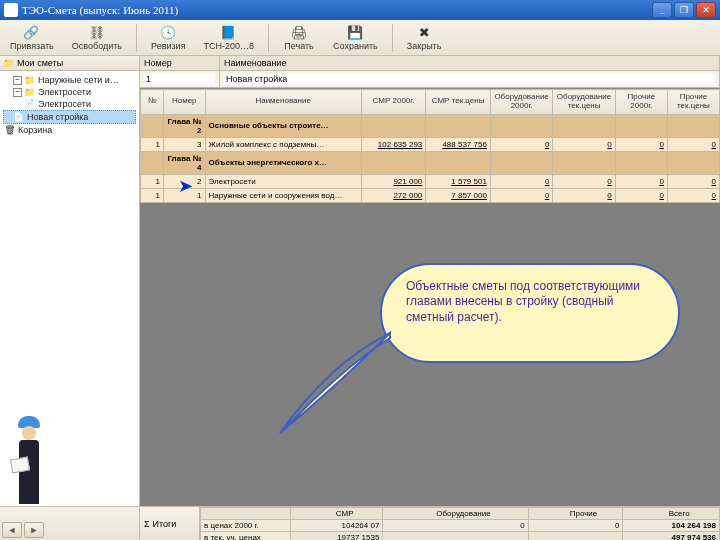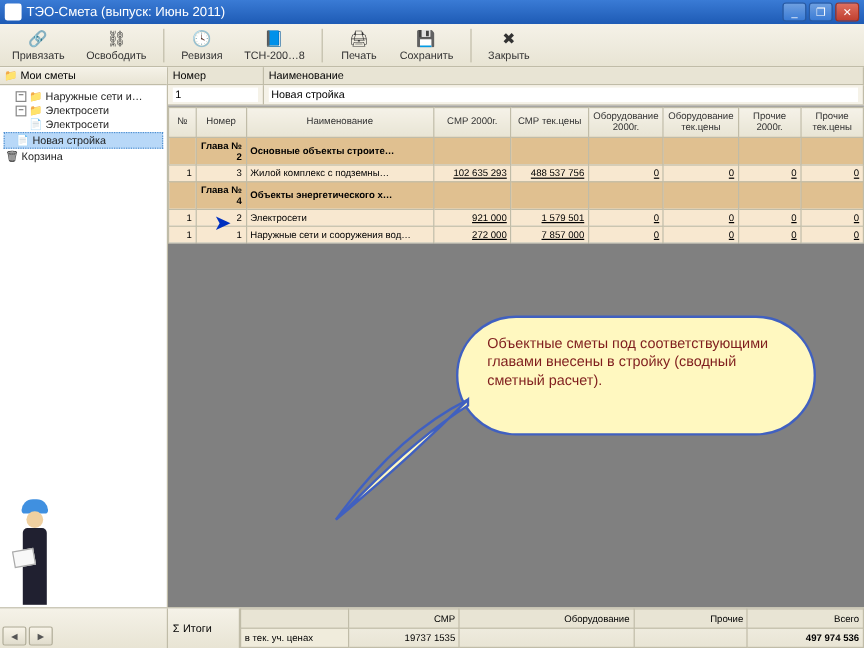--- a/index.html
+++ b/index.html
@@ -1,18 +1,18 @@
 <!DOCTYPE html>
 <html><head>
 <meta charset="utf-8">
 <style>
   * { box-sizing: border-box; margin: 0; padding: 0; }
   body { font-family: Tahoma, Arial, sans-serif; font-size: 10px; background: #fff; width: 720px; height: 540px; overflow: hidden; position: relative; }
   
-  .titlebar { height: 20px; background: linear-gradient(#3a7bd5, #1e5bb5); color: #fff; display: flex; align-items: center; padding: 0 4px; font-size: 11px; }
+  .titlebar { height: 20px; background: linear-gradient(#3a7bd5, #1e5bb5); color: #fff; display: flex; align-items: center; padding: 0 4px; font-size: 11px; font-family: Liberation Serif, serif; }
   .titlebar .icon { width: 14px; height: 14px; background: #fff; border-radius: 2px; margin-right: 4px; display:inline-block; }
   .titlebar .spacer { flex: 1; }
   .winbtns { display: flex; gap: 2px; }
   .winbtn { width: 20px; height: 16px; background: linear-gradient(#6fa0e0,#3a7bd5); border: 1px solid #2a5aa0; border-radius: 3px; color:#fff; display:flex; align-items:center; justify-content:center; font-size:9px; cursor:pointer; }
   .winbtn.close { background: linear-gradient(#e07060,#c04030); border-color:#a03020; }
   
   .toolbar { height: 36px; background: linear-gradient(#f5f2e8,#e8e4d4); border-bottom: 1px solid #c0bca8; display:flex; align-items:center; padding:0 4px; gap:6px; }
   .tbtn { display:flex; flex-direction:column; align-items:center; justify-content:center; padding:2px 6px; font-size:9px; color:#333; cursor:pointer; border-radius:3px; min-width:44px; }
   .tbtn .ticon { width:16px; height:16px; margin-bottom:1px; display:flex; align-items:center; justify-content:center; font-size:13px; }
   .tdiv { width:1px; height:28px; background:#c0bca8; margin:0 2px; }
@@ -40,38 +40,38 @@
   .grid table { border-collapse:collapse; width:100%; table-layout:fixed; }
   .grid th { background:linear-gradient(#f5f2e8,#e8e4d4); border:1px solid #c0bca8; padding:3px 2px; font-size:8px; font-weight:normal; color:#333; text-align:center; line-height:1.1; }
   .grid td { border:1px solid #c0bca8; padding:2px 3px; font-size:8px; background:#f8e8d0; }
   .grid tr.chapter td { background:#e0c090; font-weight:bold; }
   .grid td.num { text-align:right;text-decoration:underline; }
   .grid td.ctr { text-align:right; }
   
   .empty-area { flex:1; background:#808080; position:relative; }
   
   .callout { position:absolute; left:240px; top:60px; width:300px; height:100px; z-index:5; }
-  .callout-bubble { width:300px; height:100px; background:#fff8c0; border:2px solid #4060c0; border-radius:50px; padding:14px 24px; font-size:12px; color:#7f1d1d; line-height:1.3; text-align:left; }
+  .callout-bubble { width:300px; height:100px; background:#fff8c0; border:2px solid #4060c0; border-radius:50px; padding:14px 24px; font-size:12px; color:#4c1d95; line-height:1.3; text-align:left; }
   .callout svg { position:absolute; left:-110px; top:20px; }
   
   .man { position:absolute; left:4px; bottom:34px; width:50px; height:90px; }
   .man .hat { width:22px; height:12px; background:#4090e0; border-radius:11px 11px 3px 3px; margin:0 auto; }
   .man .head { width:14px; height:14px; background:#f0d0a0; border-radius:50%; margin:-2px auto 0; }
   .man .body { width:20px; height:40px; background:#202030; margin:0 auto; border-radius:4px 4px 0 0; position:relative; }
   .man .paper { position:absolute; left:-8px; top:18px; width:18px; height:14px; background:#f8f8f8; border:1px solid #aaa; transform:rotate(-10deg); }
   .man .legs { width:20px; height:24px; background:#202030; margin:0 auto; }
   
   .footer { position:absolute; left:0; right:0; bottom:0; height:34px; background:linear-gradient(#f5f2e8,#e8e4d4); border-top:1px solid #c0bca8; display:flex; align-items:stretch; }
   .footer .nav { width:140px; display:flex; align-items:flex-end; padding:2px; gap:2px; border-right:1px solid #c0bca8; }
   .footer .navbtn { width:20px; height:16px; background:linear-gradient(#f8f4e8,#e0dccc); border:1px solid #b0ac98; border-radius:2px; display:flex; align-items:center; justify-content:center; font-size:9px; color:#555; cursor:pointer; }
   .footer .summary { flex:1; display:flex; }
   .footer .itogi { width:60px; display:flex; align-items:center; gap:3px; padding:0 4px; border-right:1px solid #c0bca8; font-size:9px; cursor:pointer; }
   .footer table { border-collapse:collapse; flex:1; font-size:8px; }
   .footer th, .footer td { border:1px solid #c0bca8; padding:1px 3px; text-align:right; }
-  .footer th { background:#e8e4d4; font-weight:normal; text-align:right;padding-left:19px; }
+  .footer th { background:#e8e4d4; font-weight:normal; text-align:center;padding-left:19px; }
   .footer td.lbl { text-align:left; background:#f0ecdc; }
   
   .cursor-arrow { position:absolute; left:178px; top:175px; z-index:20; font-size:18px; color:#0030c0; pointer-events:none; }
 </style>
 </head>
 <body>
 
 <div class="titlebar">
   <span class="icon"></span>
   <span>ТЭО-Смета (выпуск: Июнь 2011)</span>
@@ -281,20 +281,27 @@
     <table>
       <tbody>
           <tr>
         <th style="width:90px"></th>
         <th>СМР</th>
         <th>Оборудование</th>
         <th>Прочие</th>
         <th>Всего</th>
       </tr>
       <tr>
+        <td class="lbl">в ценах 2000 г.</td>
+        <td>104264 07</td>
+        <td>0</td>
+        <td>0</td>
+        <td style="font-weight:bold">104 264 198</td>
+      </tr>
+      <tr>
         <td class="lbl">в тек. уч. ценах</td>
         <td>19737 1535</td>
         <td></td>
         <td></td>
         <td style="font-weight:bold">497 974 536</td>
       </tr>
     </tbody>
       </table>
   </div>
 </div>

